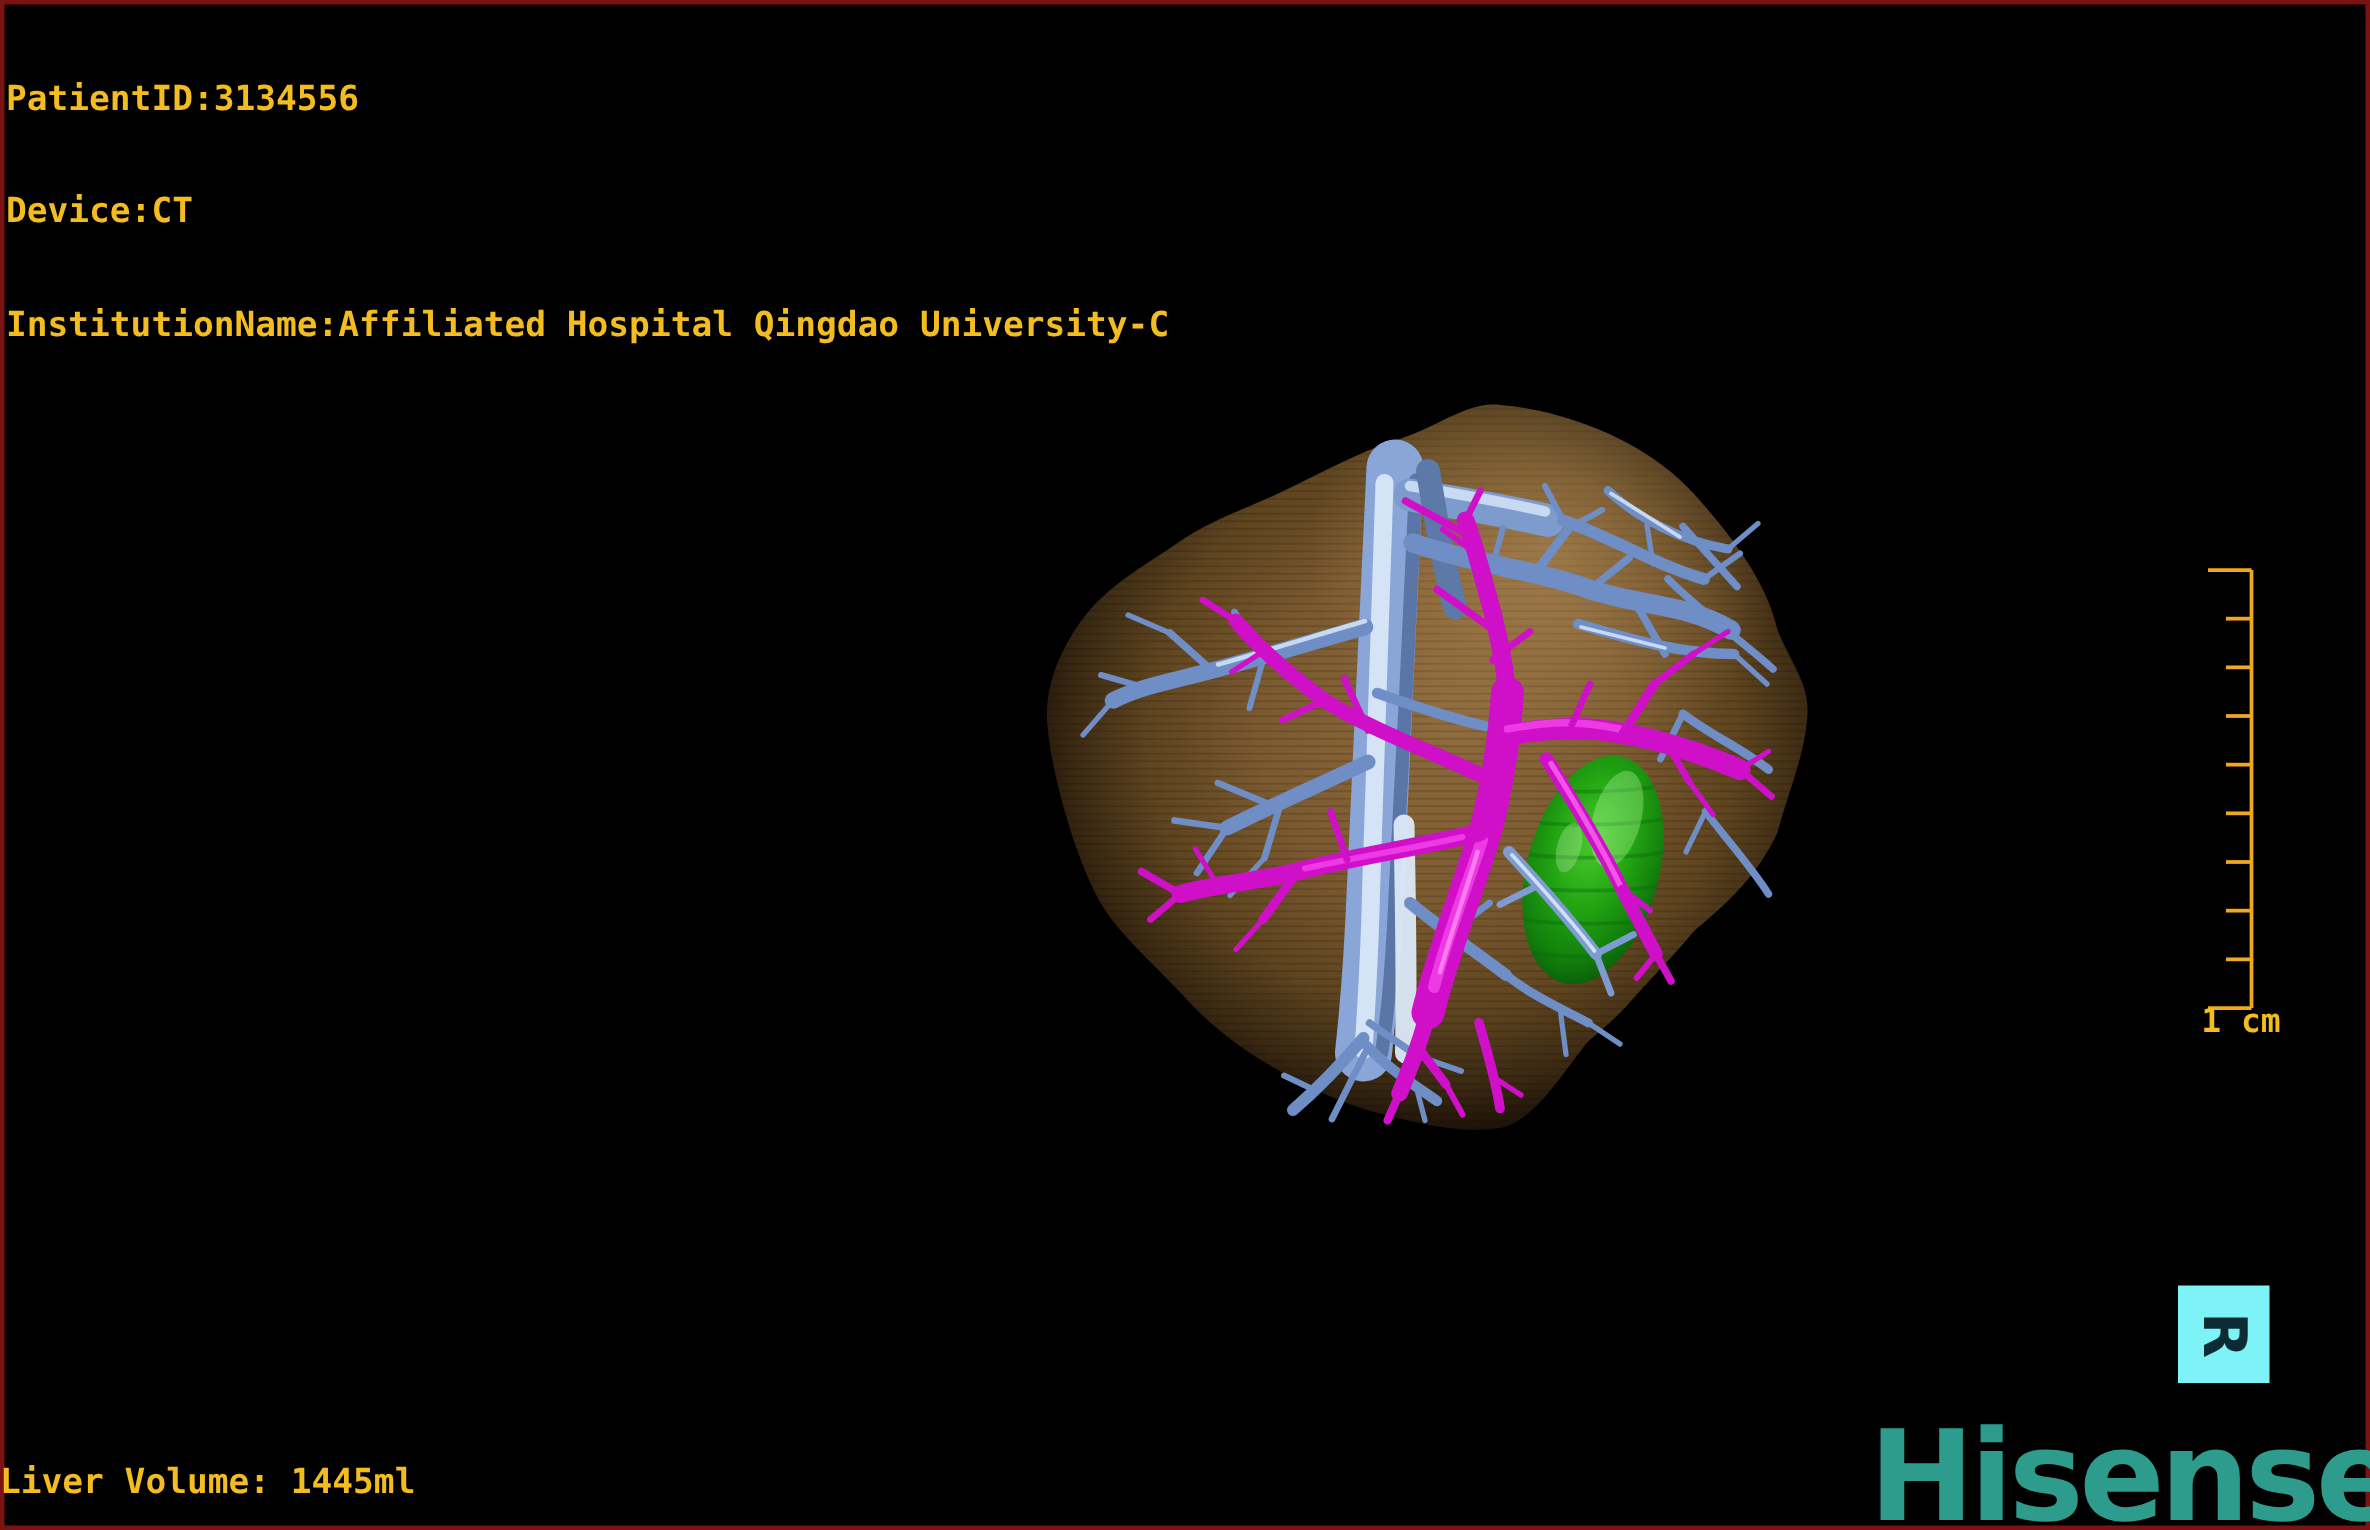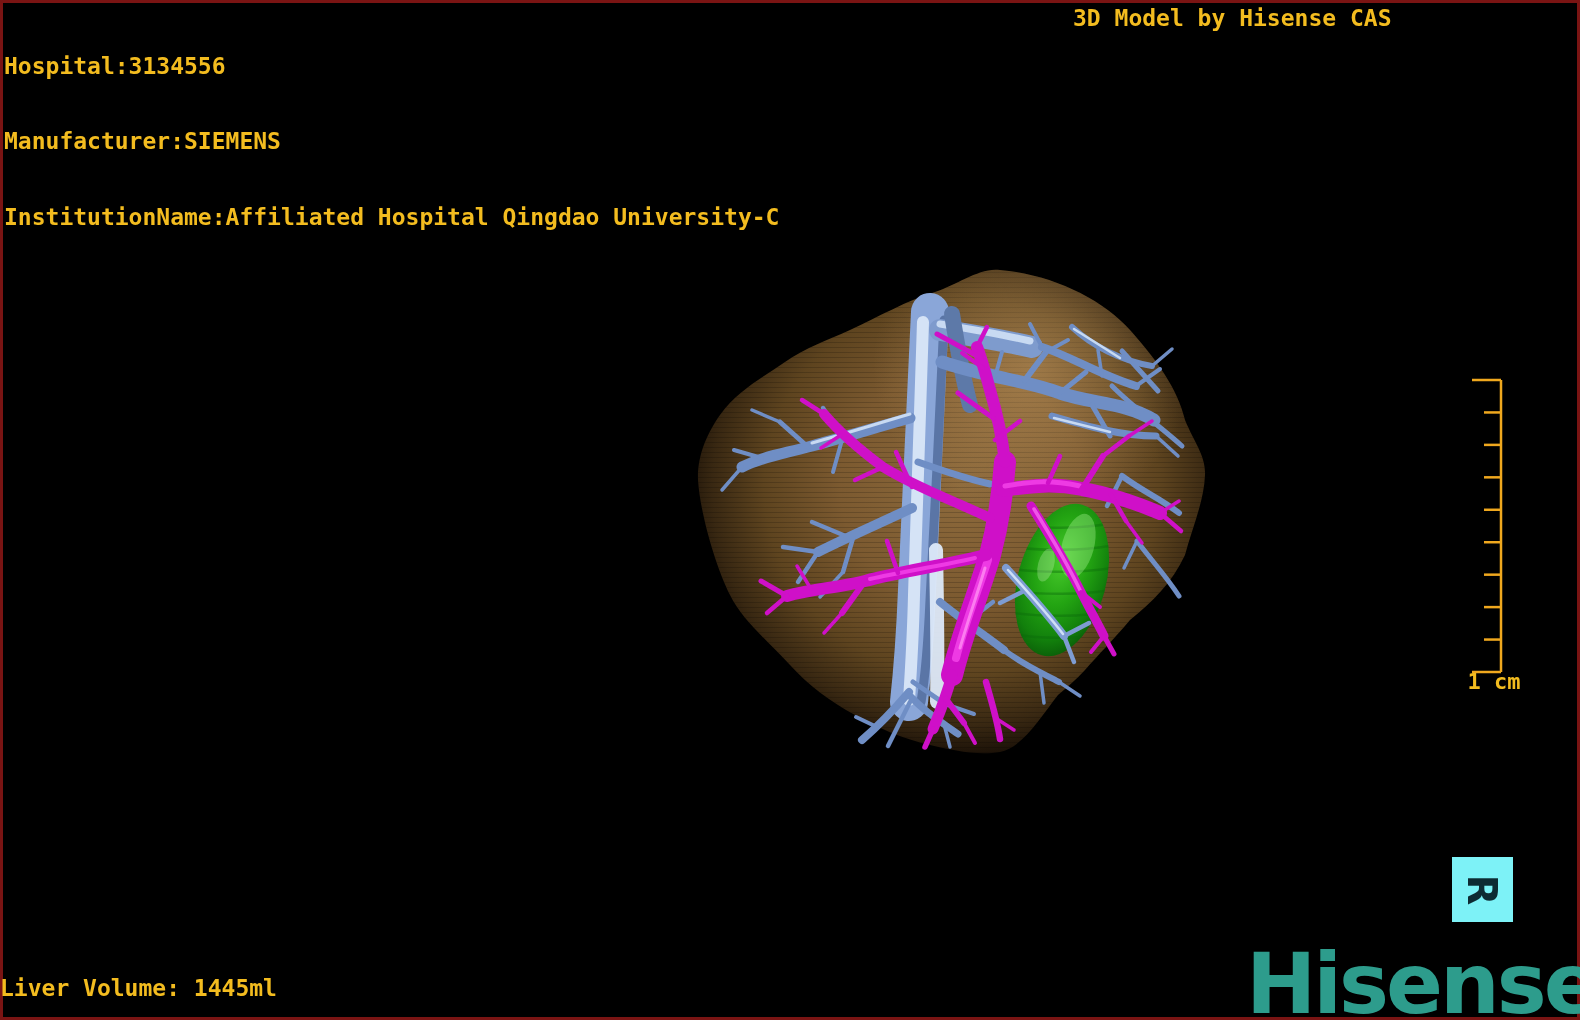--- a/index.html
+++ b/index.html
@@ -29,26 +29,25 @@
     font-size:84px;color:#2d9c8c;letter-spacing:-3px;white-space:nowrap;
   }
   .model-svg{position:absolute;left:690px;top:250px;cursor:grab;}
 </style>
 </head>
 <body>
 
 <div class="screen">
 
   <div class="patient-info overlay-text">
-    <div>Hospital:3134556</div>
-    <div>Manufacturer:SIEMENS</div>
+    <div>PatientID:3134556</div>
+    <div>Device:CT</div>
     <div>InstitutionName:Affiliated Hospital Qingdao University-C</div>
   </div>
 
-  <div class="watermark overlay-text">3D Model by Hisense CAS</div>
 
   <svg class="model-svg" width="520" height="510" viewBox="0 0 520 510">
     <defs>
       <radialGradient id="liverG" cx="52%" cy="45%" r="60%">
         <stop offset="0%" stop-color="#8d6a3c"></stop>
         <stop offset="40%" stop-color="#7c5a30"></stop>
         <stop offset="65%" stop-color="#5e441f"></stop>
         <stop offset="82%" stop-color="#392812"></stop>
         <stop offset="94%" stop-color="#170e06"></stop>
         <stop offset="100%" stop-color="#070402"></stop>

